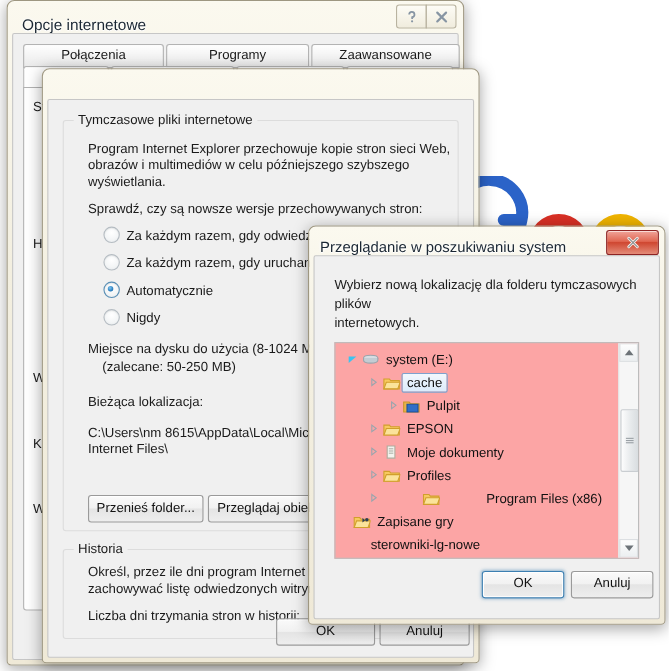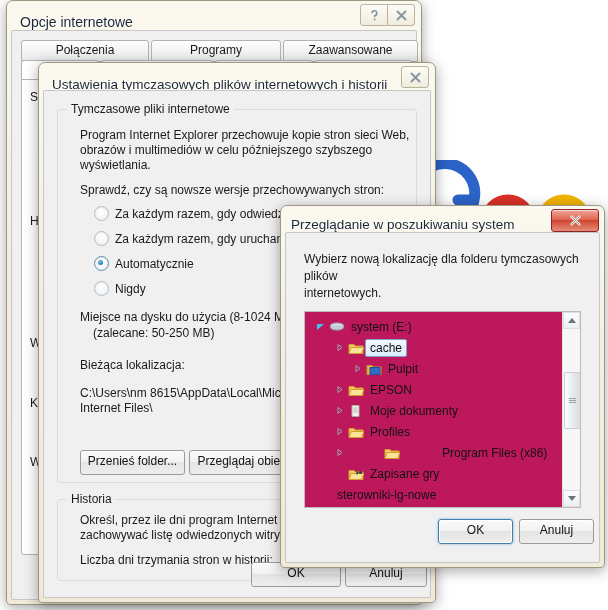--- a/index.html
+++ b/index.html
@@ -119,21 +119,21 @@
     box-shadow: inset 0 1px 0 #fff;
     white-space:nowrap; overflow:hidden;
   }
   .btn.default {
     border:1px solid #3c7fb1;
     box-shadow: 0 0 0 1px #fff inset, 0 0 3px rgba(60,127,177,.55);
   }
 
   
   .treebox {
-    position:absolute; background:#be185d; border:1px solid #bcbcbc; overflow:hidden;
+    position:absolute; background:#fca5a5; border:1px solid #bcbcbc; overflow:hidden;
   }
   .tree { position:absolute; left:0; top:4px; right:18px; }
   .tnode { height:21px; display:flex; align-items:center; font-size:12px; color:#111; }
   .tglyph { width:14px; flex:none; display:flex; align-items:center; justify-content:center; }
   .tico   { width:19px; flex:none; display:flex; align-items:center; justify-content:center; }
   .tlabel { padding:0 4px; line-height:16px; border:1px solid transparent; border-radius:2px; }
   .tnode.sel .tlabel {
     background: linear-gradient(180deg,#f2f8fd,#dcebfb);
     border:1px solid #7da2ce;
   }
@@ -220,30 +220,20 @@
       </div>
 
       <div class="btn" style="left:241px; bottom:12px; width:88px;">OK</div>
       <div class="btn" style="left:335px; bottom:12px; width:67px;">Anuluj</div>
     </div>
   </div>
 
   <div class="win" style="left:38px; top:62px; width:398px; height:541px;">
     <div class="win-frame"></div>
 
-    <div class="titlebar">
-      <div class="title-text" style="font-size:13.5px;">Ustawienia tymczasowych plików internetowych i historii</div>
-      <div class="caption-btns">
-        <div class="cap-btn only cap-x">
-          <svg width="13" height="13" viewBox="0 0 13 13">
-            <path d="M2.5 2.5 L10.5 10.5 M10.5 2.5 L2.5 10.5" stroke="#8795a3" stroke-width="2" stroke-linecap="round"></path>
-          </svg>
-        </div>
-      </div>
-    </div>
 
     <div class="win-inner" style="top:28px;">
 
       <div class="group" style="left:13px; top:18px; right:13px; height:372px;">
         <div class="group-title">Tymczasowe pliki internetowe</div>
 
         <div class="txt" style="left:22px; top:18px; width:330px;">Program Internet Explorer przechowuje kopie stron sieci Web,
 obrazów i multimediów w celu późniejszego szybszego
 wyświetlania.</div>
 
@@ -412,21 +402,21 @@
             </span>
             <span class="tico">
               <svg width="16" height="14" viewBox="0 0 16 14">
                 <path d="M1 3.5 h5 l1.2 1.5 H15 v7.5 H1 Z" fill="#f7c95e" stroke="#d19f2c"></path>
                 <path d="M1 12.5 L3.2 6.5 H15.8 L13.6 12.5 Z" fill="#fbe39a" stroke="#d19f2c"></path>
               </svg>
             </span>
             <span class="tlabel">Program Files (x86)</span>
           </div>
 
-          <div class="tnode" style="padding-left:27px;">
+          <div class="tnode" style="">
             <span class="tglyph"></span>
             <span class="tico">
               <svg width="16" height="14" viewBox="0 0 16 14">
                 <path d="M1 3.5 h5 l1.2 1.5 H15 v7.5 H1 Z" fill="#f7c95e" stroke="#d19f2c"></path>
                 <path d="M1 12.5 L3.2 6.5 H15.8 L13.6 12.5 Z" fill="#fbe39a" stroke="#d19f2c"></path>
                 <path d="M8.5 4 l2.5 2 l-2.5 2 z" fill="#2c3d55"></path>
                 <circle cx="12.5" cy="5.5" r="1.6" fill="#2c3d55"></circle>
               </svg>
             </span>
             <span class="tlabel">Zapisane gry</span>

